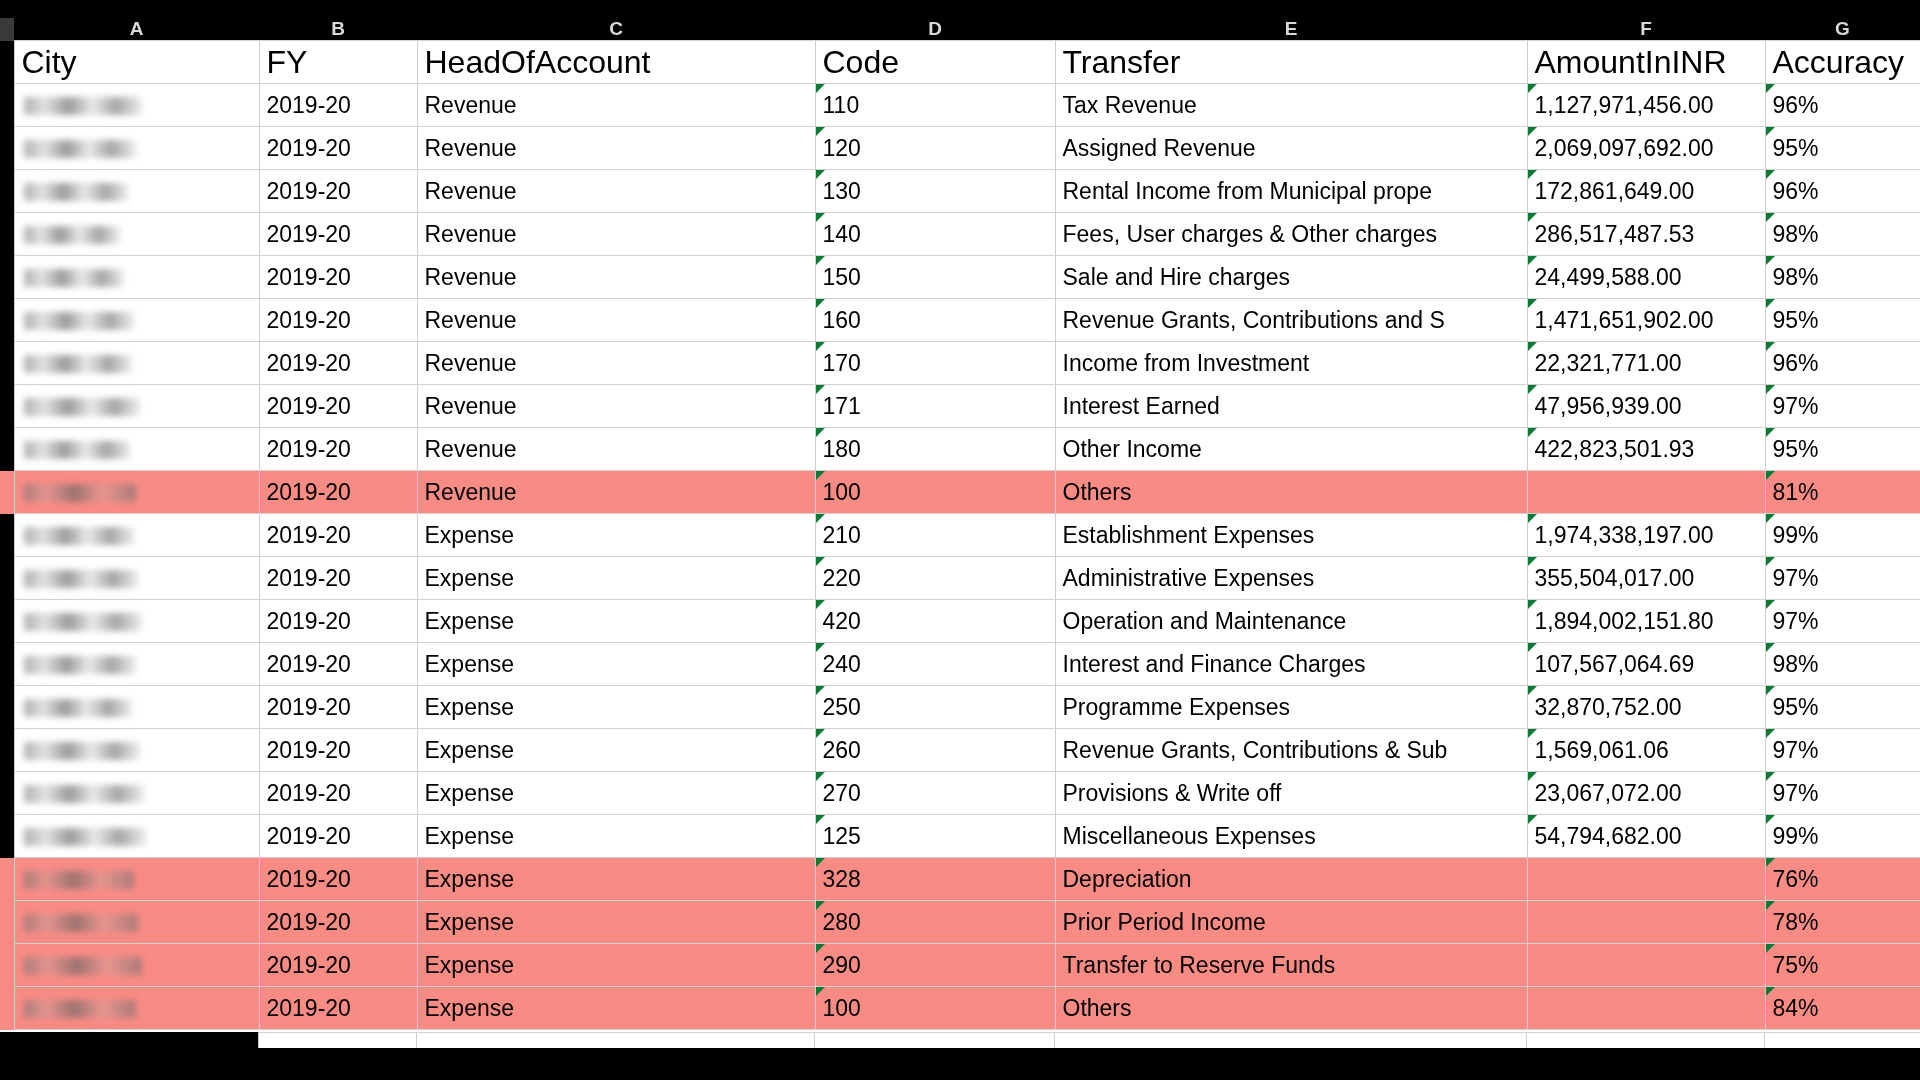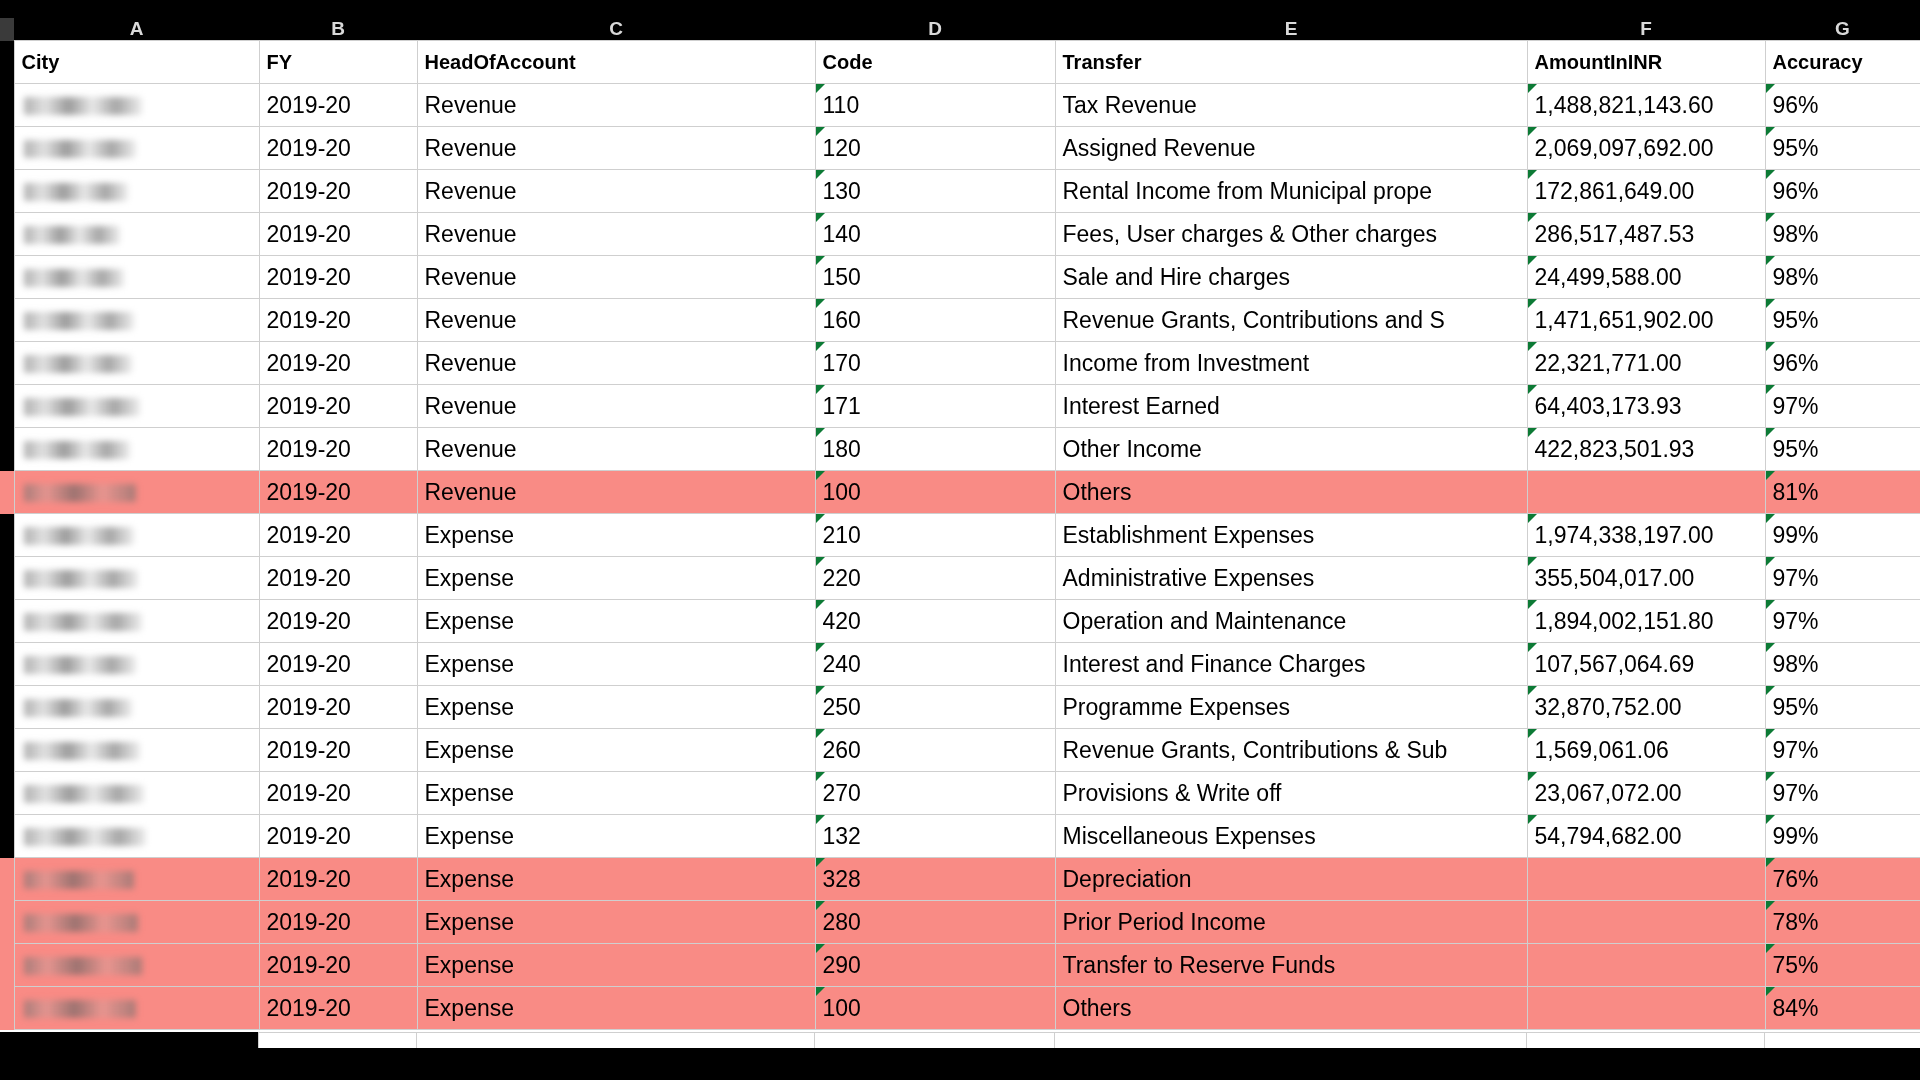--- a/index.html
+++ b/index.html
@@ -80,22 +80,22 @@
   }
 
   td.rowhdr {
     background: #000000;
     border: none;
     padding: 0;
     width: 14px;
   }
 
   tr.header-row td.cell {
-    font-weight: 700;
-    font-size: 20px;
+    font-weight: 400;
+    font-size: 32px;
     border-top: 1px solid #cfcfcf;
   }
 
   tr.flagged td.cell {
     background: #f98b85;
   }
   tr.flagged td.rowhdr {
     background: #f98b85;
   }
 
@@ -239,21 +239,21 @@
             <td class="cell">AmountInINR</td>
             <td class="cell">Accuracy</td>
           </tr>
           <tr class="row">
             <td class="rowhdr"></td>
             <td class="cell"><span class="blur-bar" style="width: 118px;"></span></td>
             <td class="cell">2019-20</td>
             <td class="cell">Revenue</td>
             <td class="cell has-flag"><span class="tri-flag"></span><span>110</span></td>
             <td class="cell">Tax Revenue</td>
-            <td class="cell has-flag"><span class="tri-flag"></span><span>1,488,821,143.60</span></td>
+            <td class="cell has-flag"><span class="tri-flag"></span><span>1,127,971,456.00</span></td>
             <td class="cell has-flag"><span class="tri-flag"></span><span>96%</span></td>
           </tr>
           <tr class="row">
             <td class="rowhdr"></td>
             <td class="cell"><span class="blur-bar" style="width: 112px;"></span></td>
             <td class="cell">2019-20</td>
             <td class="cell">Revenue</td>
             <td class="cell has-flag"><span class="tri-flag"></span><span>120</span></td>
             <td class="cell">Assigned Revenue</td>
             <td class="cell has-flag"><span class="tri-flag"></span><span>2,069,097,692.00</span></td>
@@ -309,21 +309,21 @@
             <td class="cell has-flag"><span class="tri-flag"></span><span>22,321,771.00</span></td>
             <td class="cell has-flag"><span class="tri-flag"></span><span>96%</span></td>
           </tr>
           <tr class="row">
             <td class="rowhdr"></td>
             <td class="cell"><span class="blur-bar" style="width: 116px;"></span></td>
             <td class="cell">2019-20</td>
             <td class="cell">Revenue</td>
             <td class="cell has-flag"><span class="tri-flag"></span><span>171</span></td>
             <td class="cell">Interest Earned</td>
-            <td class="cell has-flag"><span class="tri-flag"></span><span>64,403,173.93</span></td>
+            <td class="cell has-flag"><span class="tri-flag"></span><span>47,956,939.00</span></td>
             <td class="cell has-flag"><span class="tri-flag"></span><span>97%</span></td>
           </tr>
           <tr class="row">
             <td class="rowhdr"></td>
             <td class="cell"><span class="blur-bar" style="width: 106px;"></span></td>
             <td class="cell">2019-20</td>
             <td class="cell">Revenue</td>
             <td class="cell has-flag"><span class="tri-flag"></span><span>180</span></td>
             <td class="cell">Other Income</td>
             <td class="cell has-flag"><span class="tri-flag"></span><span>422,823,501.93</span></td>
@@ -407,21 +407,21 @@
             <td class="cell has-flag"><span class="tri-flag"></span><span>270</span></td>
             <td class="cell">Provisions &amp; Write off</td>
             <td class="cell has-flag"><span class="tri-flag"></span><span>23,067,072.00</span></td>
             <td class="cell has-flag"><span class="tri-flag"></span><span>97%</span></td>
           </tr>
           <tr class="row">
             <td class="rowhdr"></td>
             <td class="cell"><span class="blur-bar" style="width: 122px;"></span></td>
             <td class="cell">2019-20</td>
             <td class="cell">Expense</td>
-            <td class="cell has-flag"><span class="tri-flag"></span><span>132</span></td>
+            <td class="cell has-flag"><span class="tri-flag"></span><span>125</span></td>
             <td class="cell">Miscellaneous Expenses</td>
             <td class="cell has-flag"><span class="tri-flag"></span><span>54,794,682.00</span></td>
             <td class="cell has-flag"><span class="tri-flag"></span><span>99%</span></td>
           </tr>
           <tr class="row flagged">
             <td class="rowhdr"></td>
             <td class="cell"><span class="blur-bar" style="width: 110px;"></span></td>
             <td class="cell">2019-20</td>
             <td class="cell">Expense</td>
             <td class="cell has-flag"><span class="tri-flag"></span><span>328</span></td>

